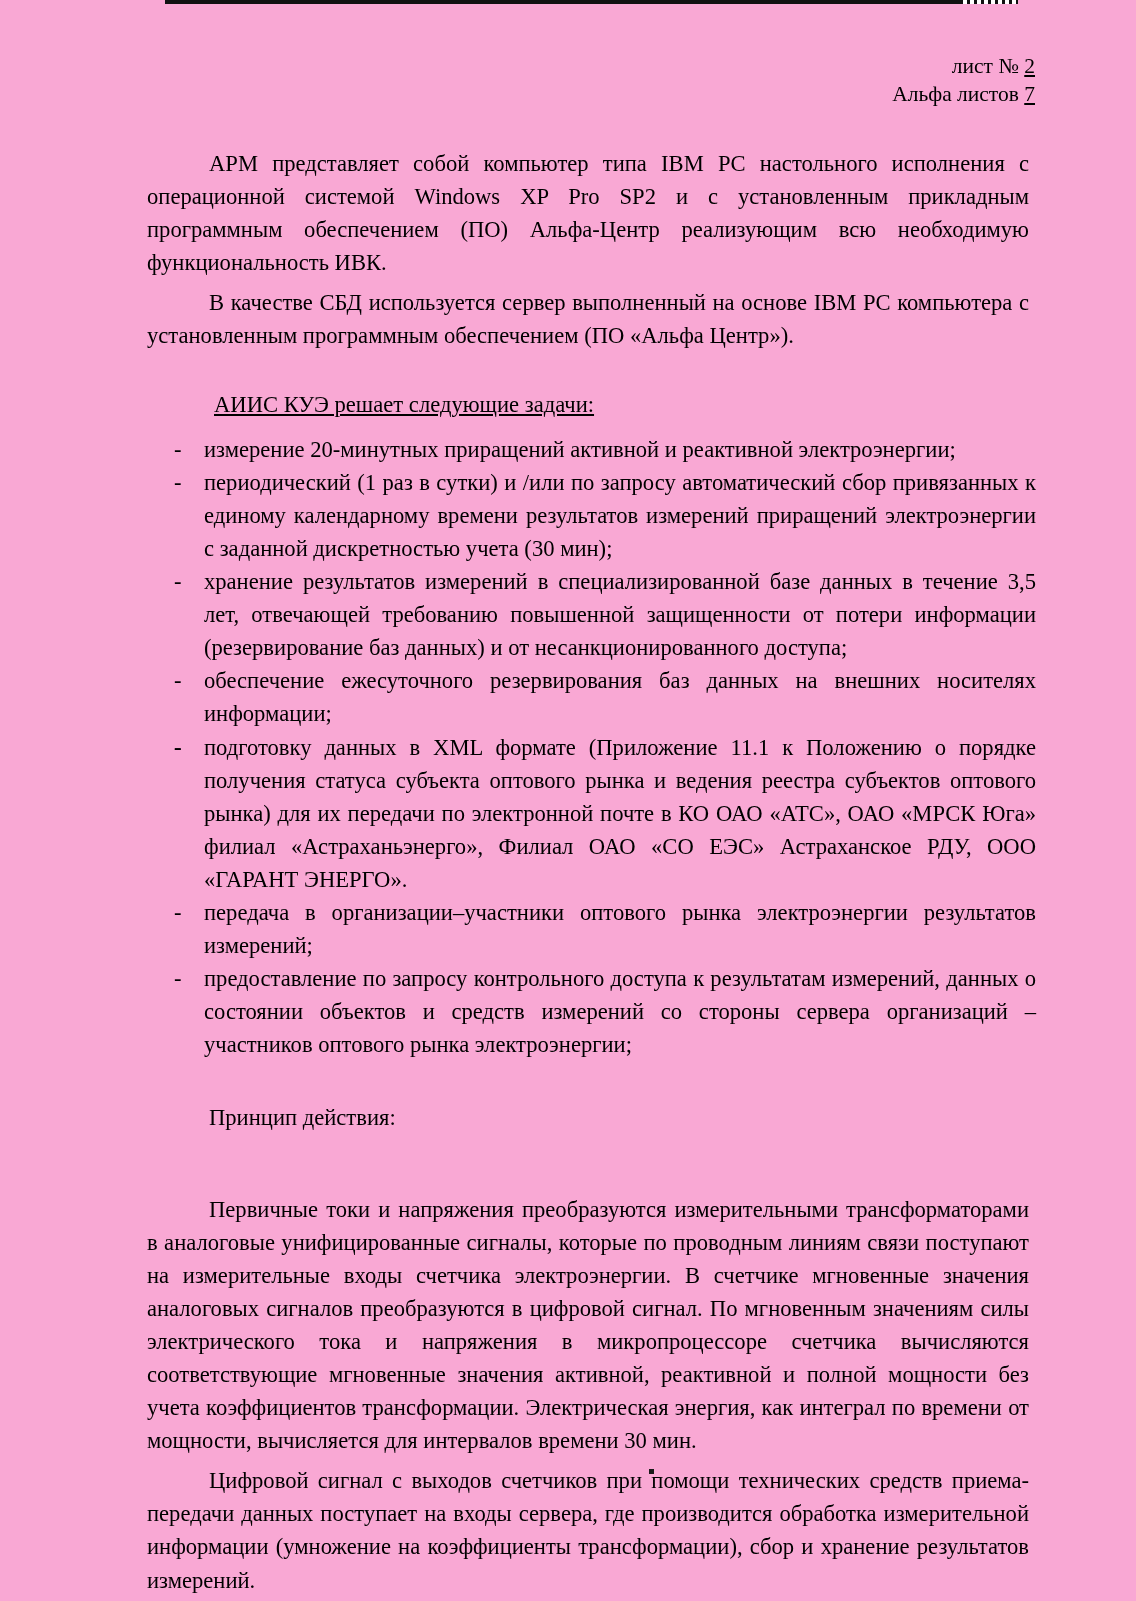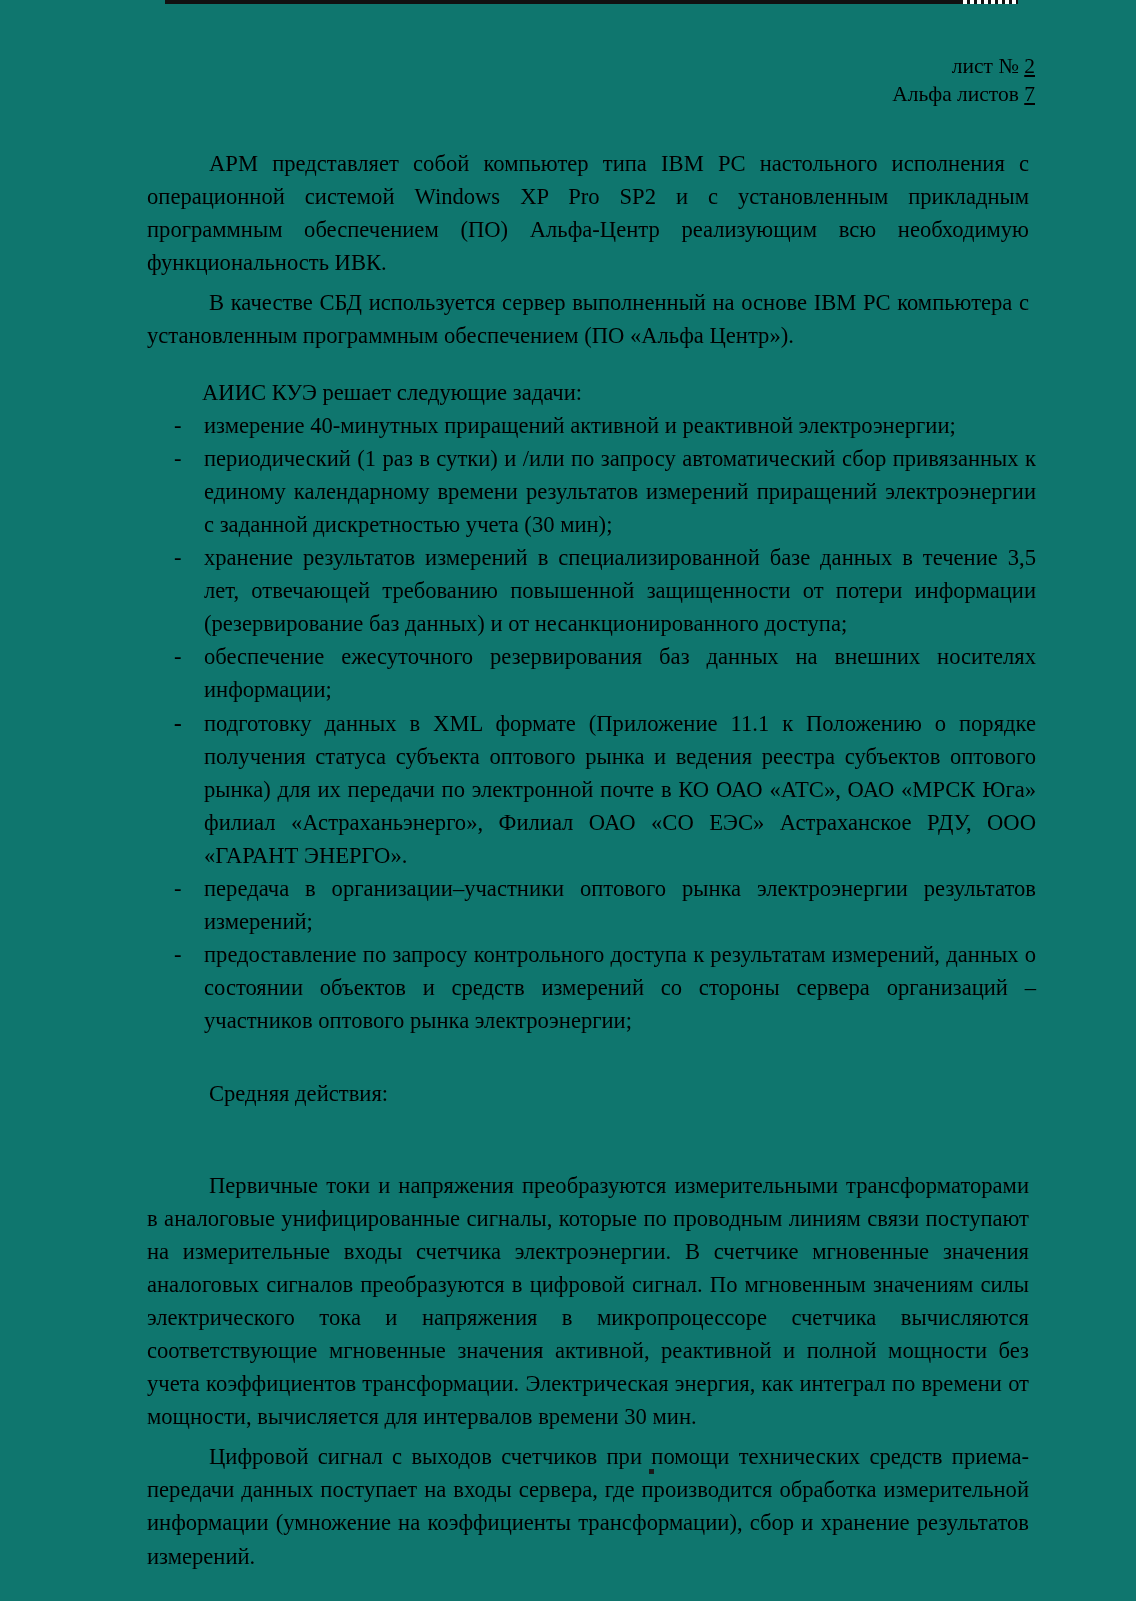--- a/index.html
+++ b/index.html
@@ -5,21 +5,21 @@
   html, body {
     margin: 0;
     padding: 0;
     background: #ffffff;
   }
 
   .page {
     position: relative;
     width: 1136px;
     height: 1601px;
-    background: #0f766e;
+    background: #f9a8d4;
     overflow: hidden;
     font-family: "Liberation Serif", "DejaVu Serif", serif;
     color: #000000;
   }
 
   
   .scan-top-artifact {
     position: absolute;
     left: 165px;
     top: 0px;
@@ -101,22 +101,23 @@
   ul.task-list > li .dash {
     position: absolute;
     left: 34px;
     top: 0;
     width: 14px;
     text-align: left;
   }
 
   
   .list-lead {
-    margin: 0;
+    margin: 12px;
     text-indent: 62px;
+    text-decoration: underline;
   }
 </style>
 </head>
 <body>
 
 <div class="page">
 
   <div class="scan-top-artifact"></div>
   <div class="scan-dot"></div>
 
@@ -137,21 +138,21 @@
 
     <p class="para">В качестве СБД используется сервер выполненный на основе IBM PC компьютера с установленным программным обеспечением (ПО «Альфа Центр»).</p>
 
     <div class="gap-md"></div>
 
     <p class="list-lead">АИИС КУЭ  решает следующие задачи:</p>
 
     <ul class="task-list">
       <li>
         <span class="dash">-</span>
-        <span>измерение 40-минутных приращений активной и реактивной электроэнергии;</span>
+        <span>измерение 20-минутных приращений активной и реактивной электроэнергии;</span>
       </li>
       <li>
         <span class="dash">-</span>
         <span>периодический (1 раз в сутки) и /или  по запросу автоматический сбор  привязанных к единому календарному времени результатов измерений приращений электроэнергии с заданной дискретностью учета (30 мин);</span>
       </li>
       <li>
         <span class="dash">-</span>
         <span>хранение результатов измерений в специализированной базе данных в течение 3,5 лет, отвечающей требованию повышенной защищенности от потери информации (резервирование баз данных) и от несанкционированного доступа;</span>
       </li>
       <li>
@@ -170,21 +171,21 @@
         <span>передача в организации–участники оптового рынка электроэнергии результатов измерений;</span>
       </li>
       <li>
         <span class="dash">-</span>
         <span>предоставление по запросу контрольного доступа к результатам измерений, данных о состоянии объектов и средств измерений со стороны сервера организаций – участников оптового рынка электроэнергии;</span>
       </li>
     </ul>
 
     <div class="gap-lg"></div>
 
-    <p class="para">Средняя действия:</p>
+    <p class="para">Принцип действия:</p>
 
     <div class="gap-xl"></div>
 
     <p class="para">Первичные токи и напряжения преобразуются измерительными трансформаторами в аналоговые унифицированные сигналы, которые по проводным линиям связи поступают на измерительные входы счетчика электроэнергии. В счетчике мгновенные значения аналоговых сигналов преобразуются в цифровой сигнал. По мгновенным значениям силы электрического тока и напряжения в микропроцессоре счетчика вычисляются соответствующие мгновенные значения активной, реактивной и полной мощности без учета коэффициентов трансформации. Электрическая энергия, как интеграл по времени от мощности, вычисляется для интервалов времени 30 мин.</p>
 
 
     <p class="para">Цифровой сигнал с выходов счетчиков при помощи технических средств приема-передачи данных поступает на входы сервера, где производится обработка измерительной информации (умножение на коэффициенты трансформации), сбор и хранение результатов измерений.</p>
 
   </div>
 

